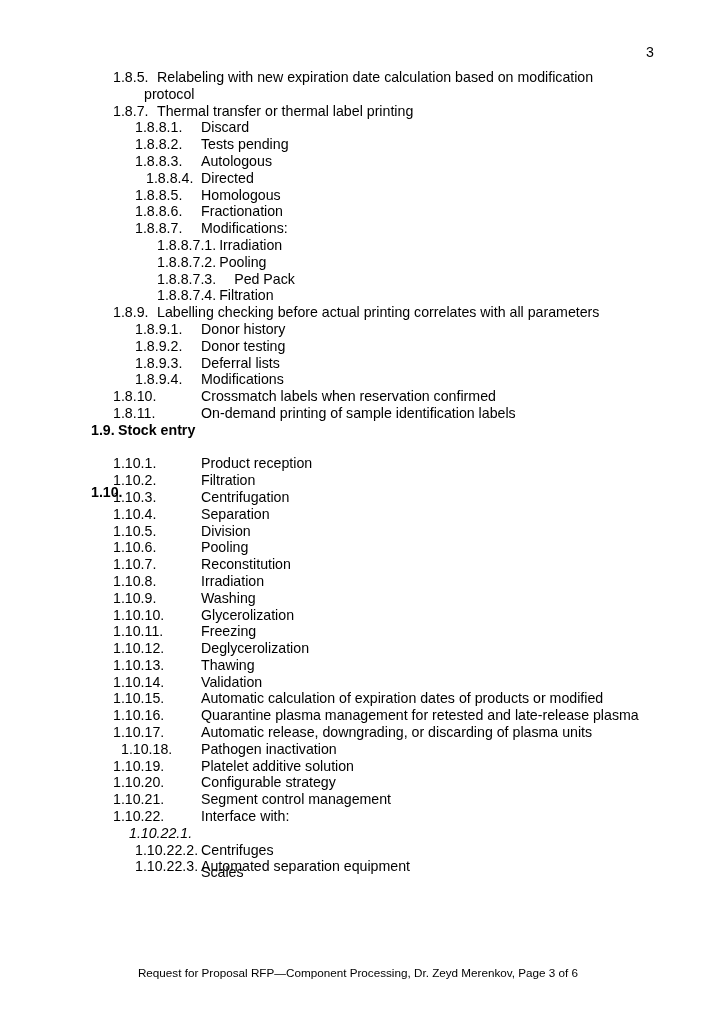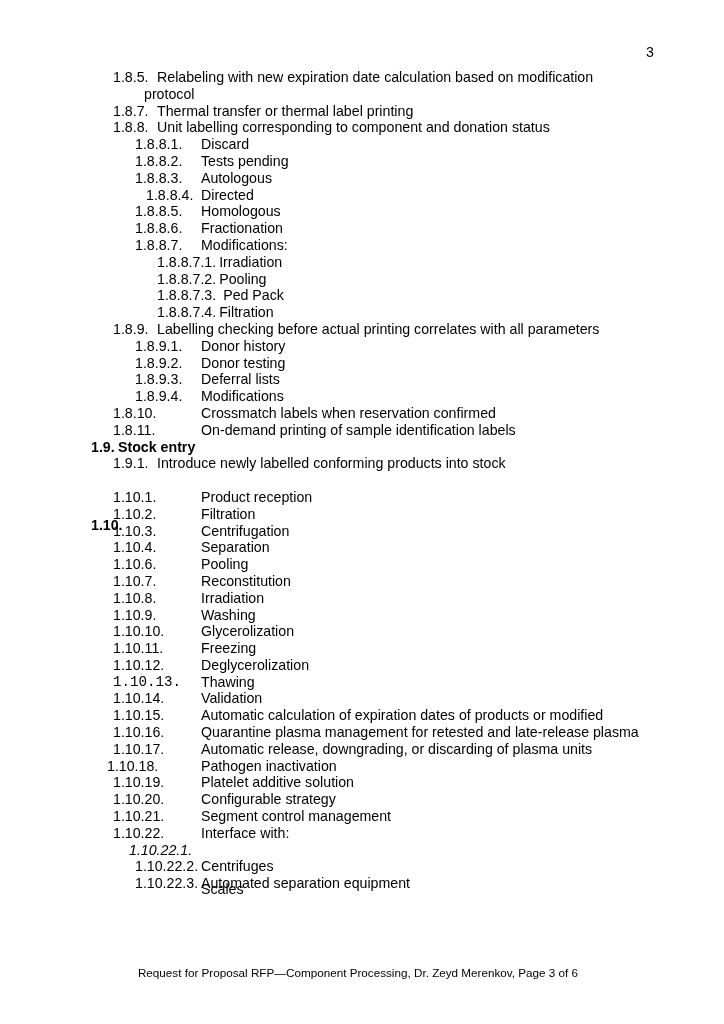--- a/index.html
+++ b/index.html
@@ -30,24 +30,20 @@
         <span class="txt" style="left: 157px;">Relabeling with new expiration date calculation based on modification</span>
       </div>
       <div class="line">
         <span class="txt" style="left: 144px;">protocol</span>
       </div>
       <div class="line">
         <span class="num" style="left: 113px;">1.8.7.</span>
         <span class="txt" style="left: 157px;">Thermal transfer or thermal label printing</span>
       </div>
       <div class="line">
-        <span class="num" style="left: 113px;">1.8.8.</span>
-        <span class="txt" style="left: 157px;">Unit labelling corresponding to component and donation status</span>
-      </div>
-      <div class="line">
         <span class="num" style="left: 135px;">1.8.8.1.</span>
         <span class="txt" style="left: 201px;">Discard</span>
       </div>
       <div class="line">
         <span class="num" style="left: 135px;">1.8.8.2.</span>
         <span class="txt" style="left: 201px;">Tests pending</span>
       </div>
       <div class="line">
         <span class="num" style="left: 135px;">1.8.8.3.</span>
         <span class="txt" style="left: 201px;">Autologous</span>
@@ -68,21 +64,21 @@
         <span class="num" style="left: 135px;">1.8.8.7.</span>
         <span class="txt" style="left: 201px;">Modifications:</span>
       </div>
       <div class="line">
         <span class="txt" style="left: 157px;"><span>1.8.8.7.1.</span><span style="margin-left: 3px;">Irradiation</span></span>
       </div>
       <div class="line">
         <span class="txt" style="left: 157px;"><span>1.8.8.7.2.</span><span style="margin-left: 3px;">Pooling</span></span>
       </div>
       <div class="line">
-        <span class="txt" style="left: 157px;"><span>1.8.8.7.3.</span><span style="margin-left: 7px;">Ped Pack</span></span>
+        <span class="txt" style="left: 157px;"><span>1.8.8.7.3.</span><span style="margin-left: 18px;">Ped Pack</span></span>
       </div>
       <div class="line">
         <span class="txt" style="left: 157px;"><span>1.8.8.7.4.</span><span style="margin-left: 3px;">Filtration</span></span>
       </div>
       <div class="line">
         <span class="num" style="left: 113px;">1.8.9.</span>
         <span class="txt" style="left: 157px;">Labelling checking before actual printing correlates with all parameters</span>
       </div>
       <div class="line">
         <span class="num" style="left: 135px;">1.8.9.1.</span>
@@ -105,44 +101,44 @@
         <span class="txt" style="left: 201px;">Crossmatch labels when reservation confirmed</span>
       </div>
       <div class="line">
         <span class="num" style="left: 113px;">1.8.11.</span>
         <span class="txt" style="left: 201px;">On-demand printing of sample identification labels</span>
       </div>
       <div class="line bold">
         <span class="num" style="left: 91px;">1.9.</span>
         <span class="txt" style="left: 118px;">Stock entry</span>
       </div>
-      <div class="line">
-        <span class="num" style="left: 113px;">1.9.1.</span>
-        <span class="txt" style="left: 157px;">Introduce newly labelled conforming products into stock</span>
-      </div>
       <div class="line bold">
         <span class="num" style="left: 91px; margin-top: 45px;">1.10.</span>
       </div>
       <div class="line">
         <span class="num" style="left: 113px;">1.10.1.</span>
         <span class="txt" style="left: 201px;">Product reception</span>
       </div>
       <div class="line">
         <span class="num" style="left: 113px;">1.10.2.</span>
         <span class="txt" style="left: 201px;">Filtration</span>
       </div>
       <div class="line">
         <span class="num" style="left: 113px;">1.10.3.</span>
         <span class="txt" style="left: 201px;">Centrifugation</span>
       </div>
       <div class="line">
         <span class="num" style="left: 113px;">1.10.4.</span>
         <span class="txt" style="left: 201px;">Separation</span>
       </div>
       <div class="line">
+        <span class="num" style="left: 113px;">1.10.5.</span>
+        <span class="txt" style="left: 201px;">Division</span>
+      </div>
+      <div class="line">
         <span class="num" style="left: 113px;">1.10.6.</span>
         <span class="txt" style="left: 201px;">Pooling</span>
       </div>
       <div class="line">
         <span class="num" style="left: 113px;">1.10.7.</span>
         <span class="txt" style="left: 201px;">Reconstitution</span>
       </div>
       <div class="line">
         <span class="num" style="left: 113px;">1.10.8.</span>
         <span class="txt" style="left: 201px;">Irradiation</span>
@@ -157,41 +153,41 @@
       </div>
       <div class="line">
         <span class="num" style="left: 113px;">1.10.11.</span>
         <span class="txt" style="left: 201px;">Freezing</span>
       </div>
       <div class="line">
         <span class="num" style="left: 113px;">1.10.12.</span>
         <span class="txt" style="left: 201px;">Deglycerolization</span>
       </div>
       <div class="line">
-        <span class="num" style="left: 113px; font-family: Liberation Mono, monospace;">1.10.13.</span>
+        <span class="num" style="left: 113px;">1.10.13.</span>
         <span class="txt" style="left: 201px;">Thawing</span>
       </div>
       <div class="line">
         <span class="num" style="left: 113px;">1.10.14.</span>
         <span class="txt" style="left: 201px;">Validation</span>
       </div>
       <div class="line">
         <span class="num" style="left: 113px;">1.10.15.</span>
         <span class="txt" style="left: 201px;">Automatic calculation of expiration dates of products or modified</span>
       </div>
       <div class="line">
         <span class="num" style="left: 113px;">1.10.16.</span>
         <span class="txt" style="left: 201px;">Quarantine plasma management for retested and late-release plasma</span>
       </div>
       <div class="line">
         <span class="num" style="left: 113px;">1.10.17.</span>
         <span class="txt" style="left: 201px;">Automatic release, downgrading, or discarding of plasma units</span>
       </div>
       <div class="line">
-        <span class="num" style="left: 107px;">1.10.18.</span>
+        <span class="num" style="left: 121px;">1.10.18.</span>
         <span class="txt" style="left: 201px;">Pathogen inactivation</span>
       </div>
       <div class="line">
         <span class="num" style="left: 113px;">1.10.19.</span>
         <span class="txt" style="left: 201px;">Platelet additive solution</span>
       </div>
       <div class="line">
         <span class="num" style="left: 113px;">1.10.20.</span>
         <span class="txt" style="left: 201px;">Configurable strategy</span>
       </div>

